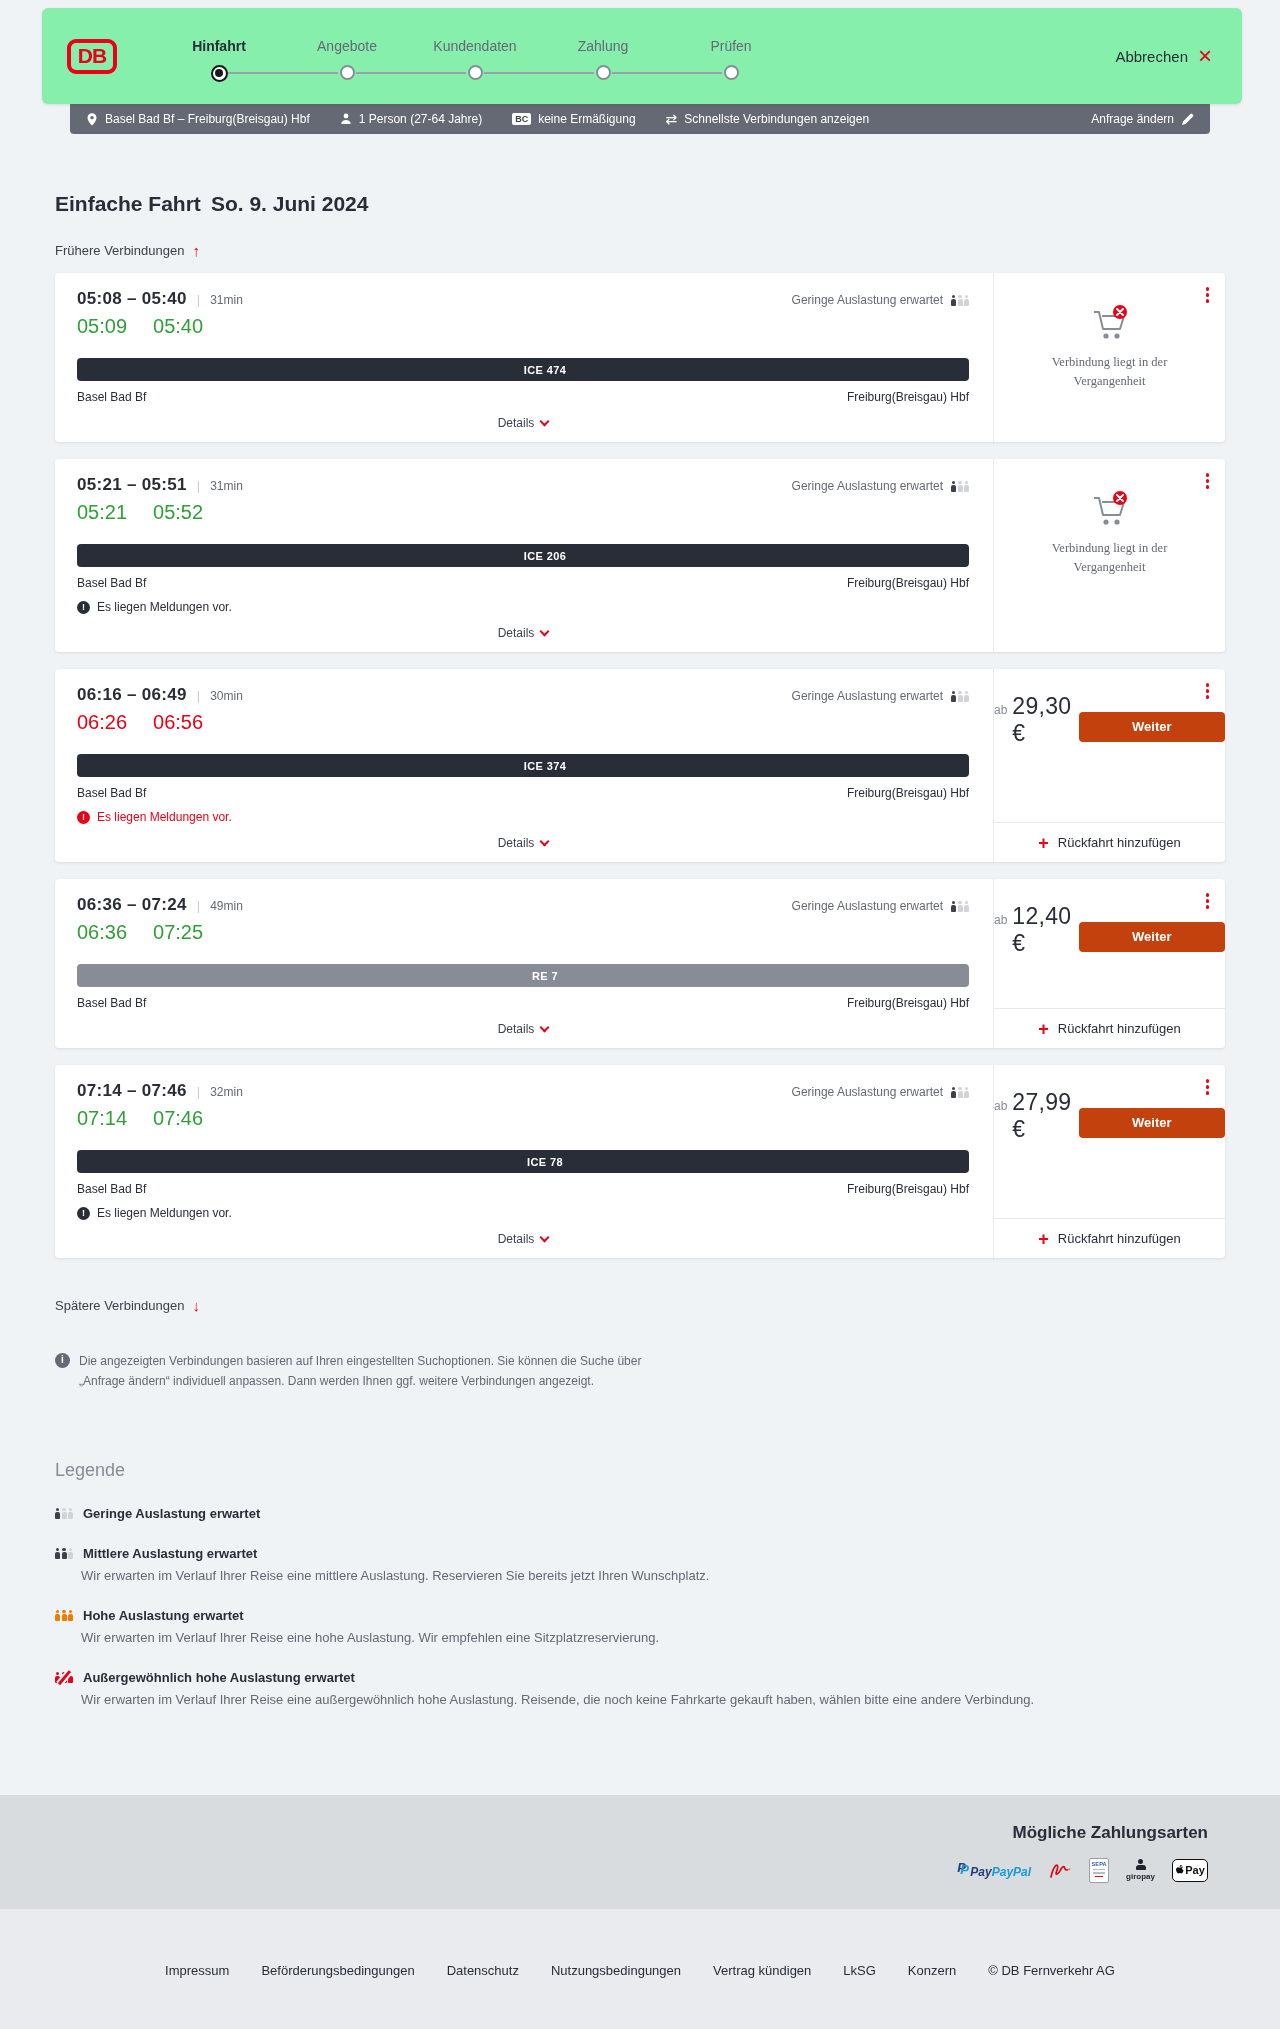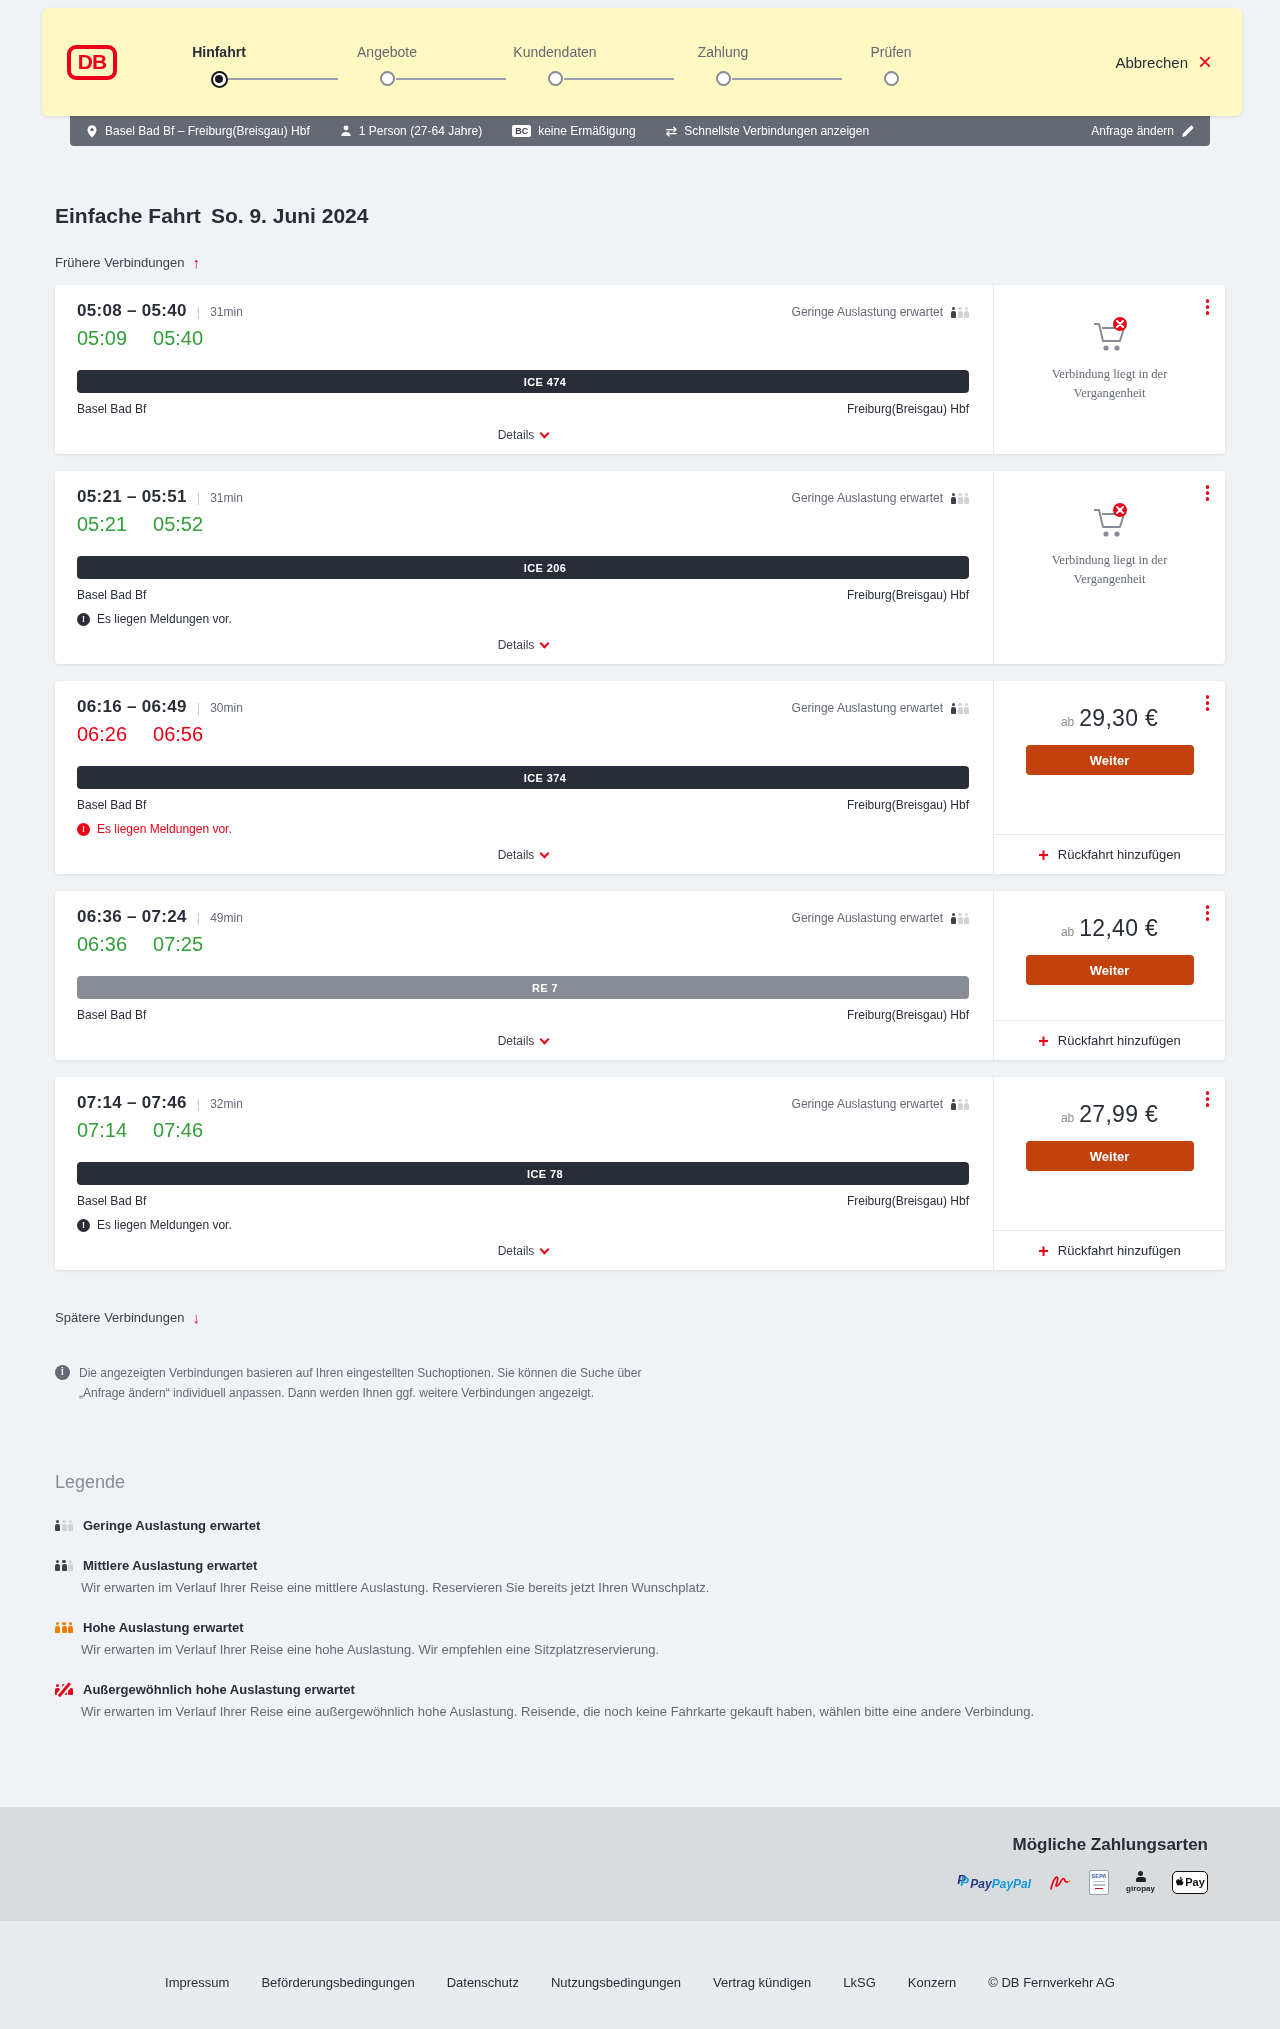--- a/index.html
+++ b/index.html
@@ -1,25 +1,25 @@
 <!DOCTYPE html>
 <html><head>
 <meta charset="utf-8">
 <style>
   * { margin:0; padding:0; box-sizing:border-box; }
   body { width:1280px; background:#f0f3f5; font-family:"Liberation Sans", sans-serif; color:#282d37; }
 
   
-  .topbar { margin:8px 38px 0 42px; height:108px; background:#fef9c3; border-radius:6px;
+  .topbar { margin:8px 38px 0 42px; height:96px; background:#86efac; border-radius:6px;
             box-shadow:0 1px 3px rgba(40,45,55,.12); display:flex; align-items:center;
             padding:0 30px 0 25px; position:relative; }
   .db-logo { width:50px; height:35px; border:4px solid #ec0016; border-radius:9px; color:#ec0016;
              font-weight:800; font-size:21px; display:flex; align-items:center; justify-content:center;
              letter-spacing:-1px; }
-  .steps { display:flex; margin-left:38px; padding-top:6px;gap:40px; }
+  .steps { display:flex; margin-left:38px; padding-top:6px; }
   .step { width:128px; position:relative; display:flex; flex-direction:column; align-items:center; cursor:pointer; }
   .step-label { font-size:14px; color:#646973; margin-bottom:11px; white-space:nowrap; }
   .step.active .step-label { color:#282d37; font-weight:bold; }
   .step-circle { width:15px; height:15px; border:2px solid #878c96; border-radius:50%; background:#fff; z-index:1; position:relative; }
   .step.active .step-circle { border-color:#16181d; width:17px; height:17px; margin-bottom:-1px; }
   .step.active .step-circle::after { content:''; position:absolute; inset:2.5px; background:#16181d; border-radius:50%; }
   .step:not(:last-of-type)::after { content:''; position:absolute; bottom:7px; left:calc(50% + 9px);
         width:calc(100% - 18px); height:2px; background:#9ba1ab; }
   .cancel { margin-left:auto; display:flex; align-items:center; gap:10px; background:none; border:none;
             font-family:inherit; font-size:15px; color:#282d37; cursor:pointer; }
@@ -71,21 +71,21 @@
              font-size:12px; color:#3c414b; cursor:pointer; }
   .chev-down { width:7px; height:7px; border-right:2px solid #ec0016; border-bottom:2px solid #ec0016;
                transform:rotate(45deg); margin-top:-4px; }
 
   .card-side { width:232px; border-left:1px solid #e7eaec; position:relative; display:flex; flex-direction:column; }
   .kebab { position:absolute; top:12px; right:14px; display:flex; flex-direction:column; gap:2.5px;
            padding:2px; cursor:pointer; }
   .kebab i { width:3.5px; height:3.5px; border-radius:50%; background:#ec0016; }
   .side-past { padding:30px 30px 14px; text-align:center; display:flex; flex-direction:column; align-items:center; }
   .past-text { margin-top:10px; font-family:"Liberation Serif", serif; font-size:12.5px; color:#646973; line-height:1.55; }
-  .side-price { padding:24px 0 10px; display:flex; flex-direction:column; align-items:center; }
+  .side-price { padding:24px 0 10px; display:flex; align-items:center; }
   .price-line { display:flex; align-items:baseline; gap:5px; }
   .ab { font-size:12px; color:#878c96; }
   .price { font-size:23px; font-weight:400; color:#282d37; letter-spacing:.3px; }
   .weiter { margin-top:13px; width:168px; height:30px; background:#c2410c; border:none; border-radius:4px;
             color:#fff; font-family:inherit; font-size:13px; font-weight:bold; cursor:pointer; }
   .side-return { margin-top:auto; border-top:1px solid #e7eaec; height:40px; display:flex; align-items:center;
                  justify-content:center; gap:9px; font-size:13px; color:#282d37; cursor:pointer; }
   .plus-icon { color:#ec0016; font-size:18px; font-weight:bold; line-height:12px; }
 
   

